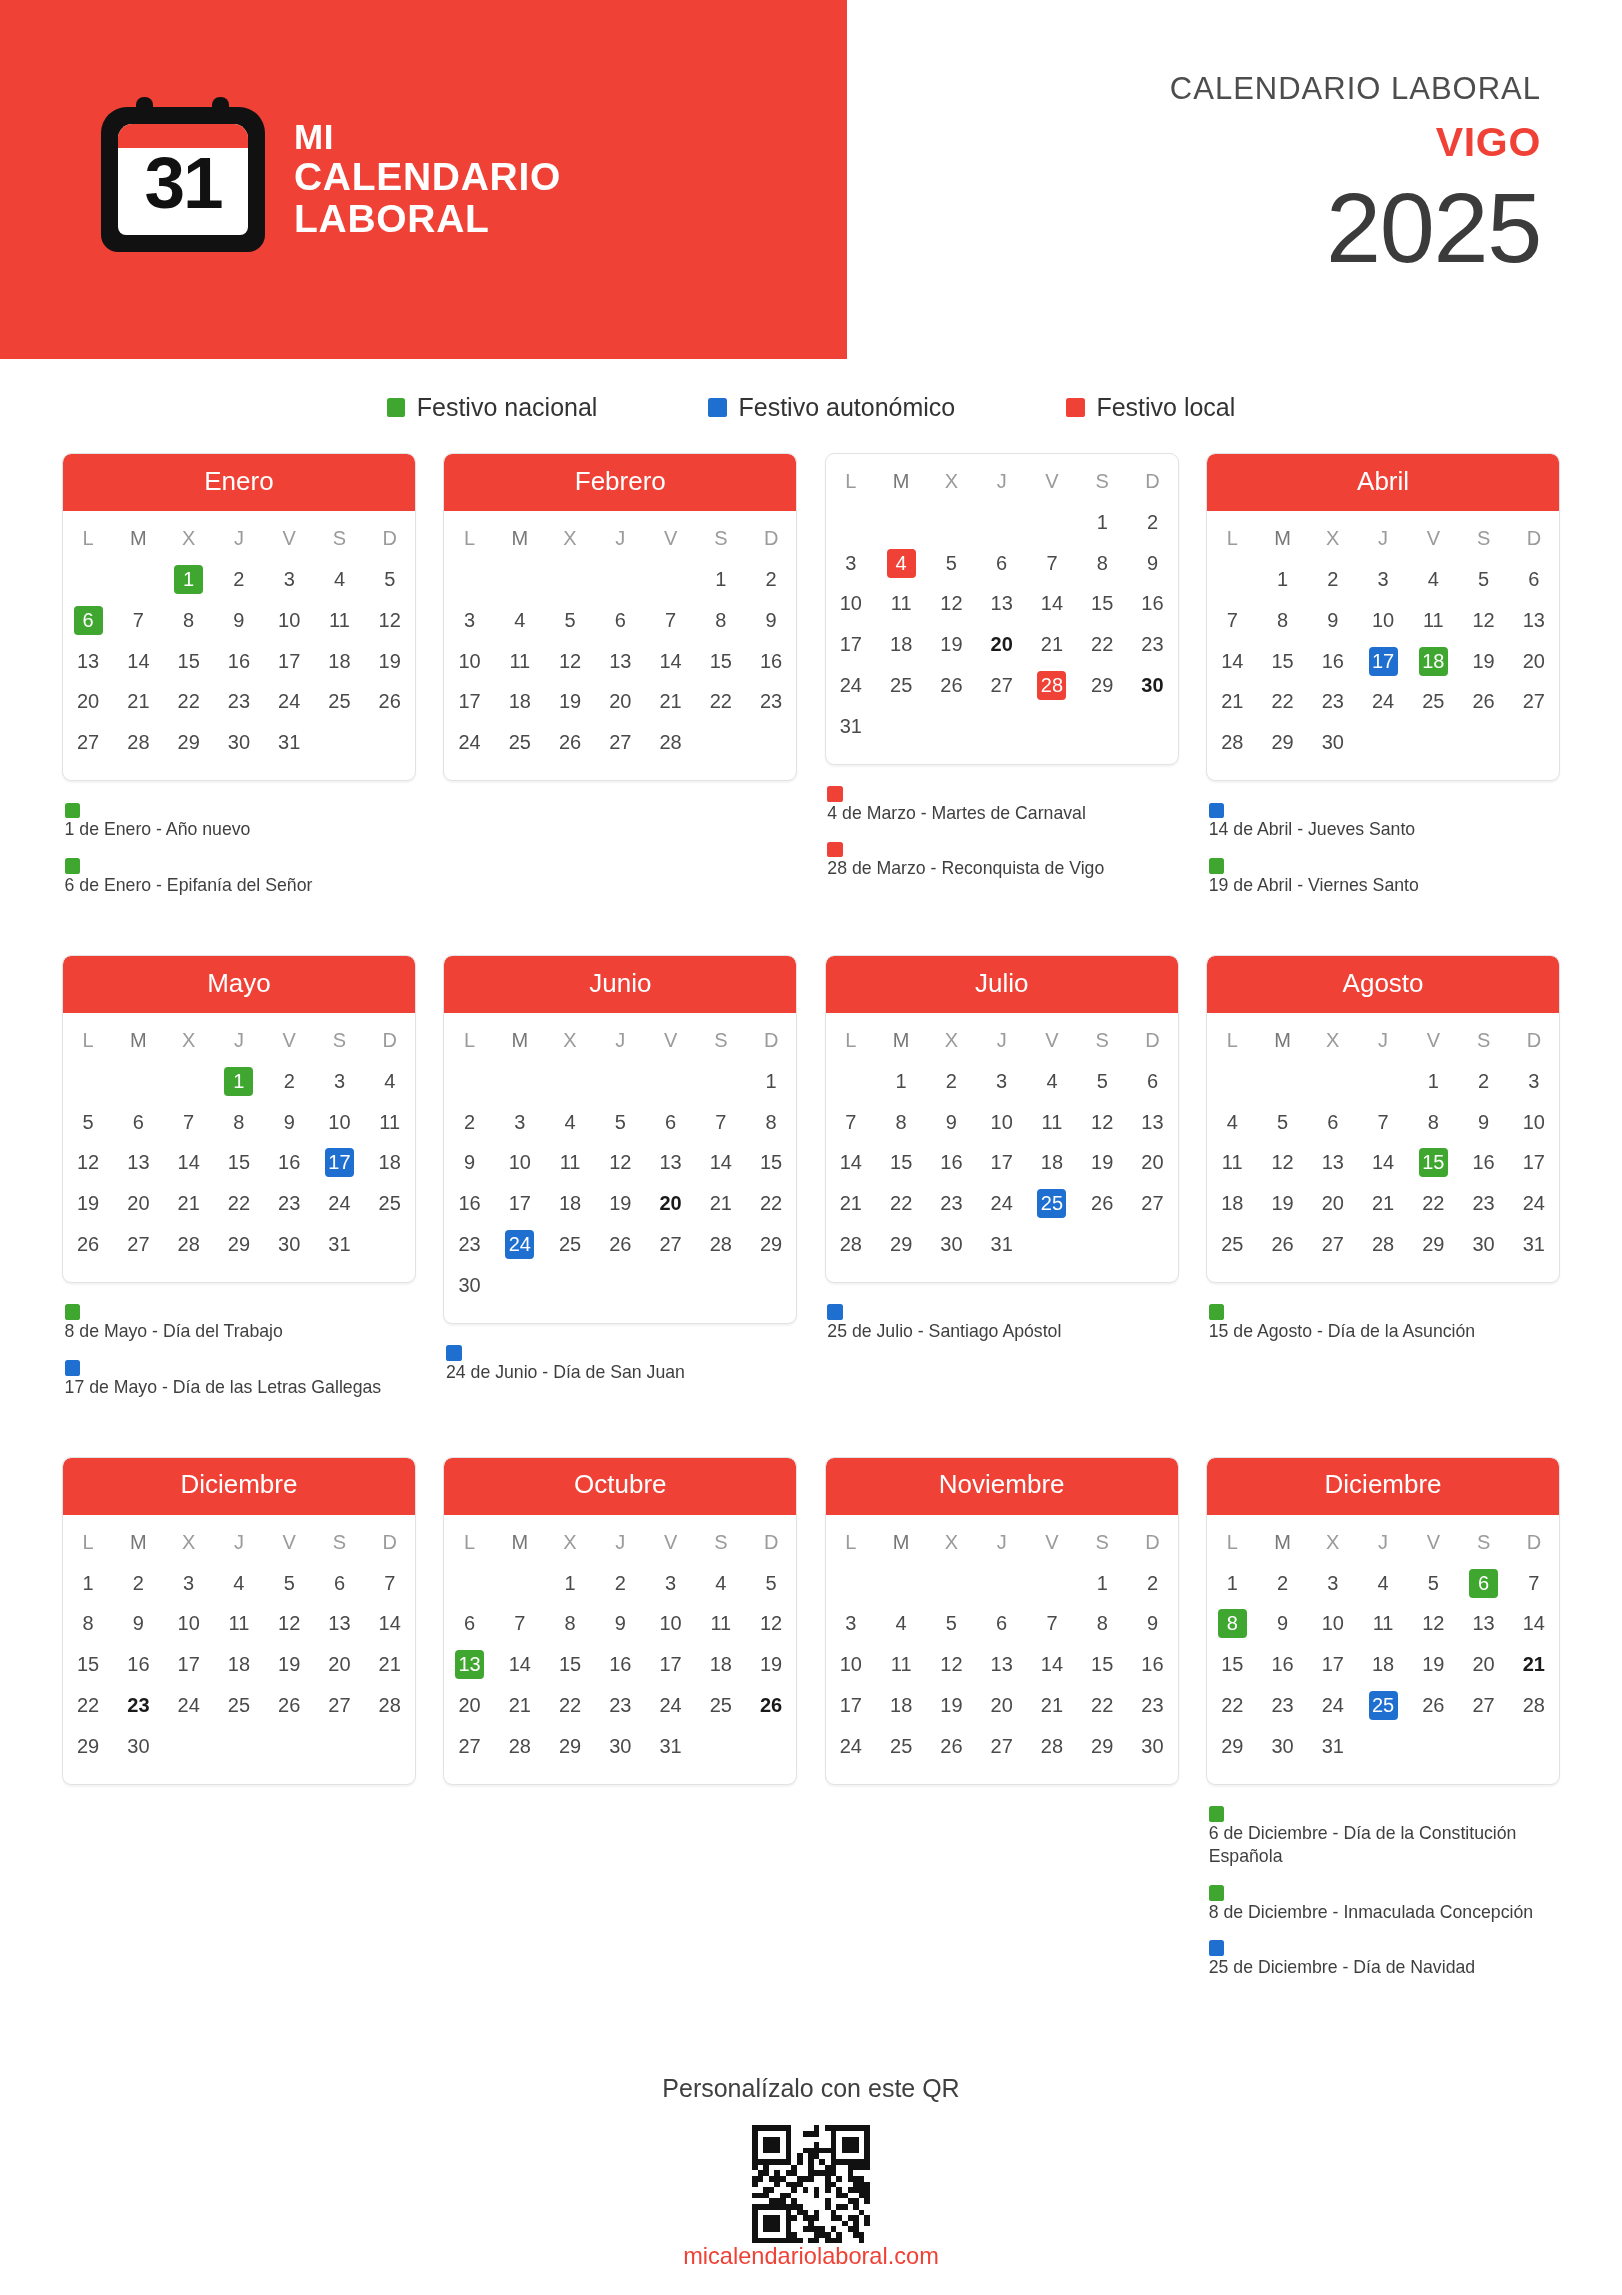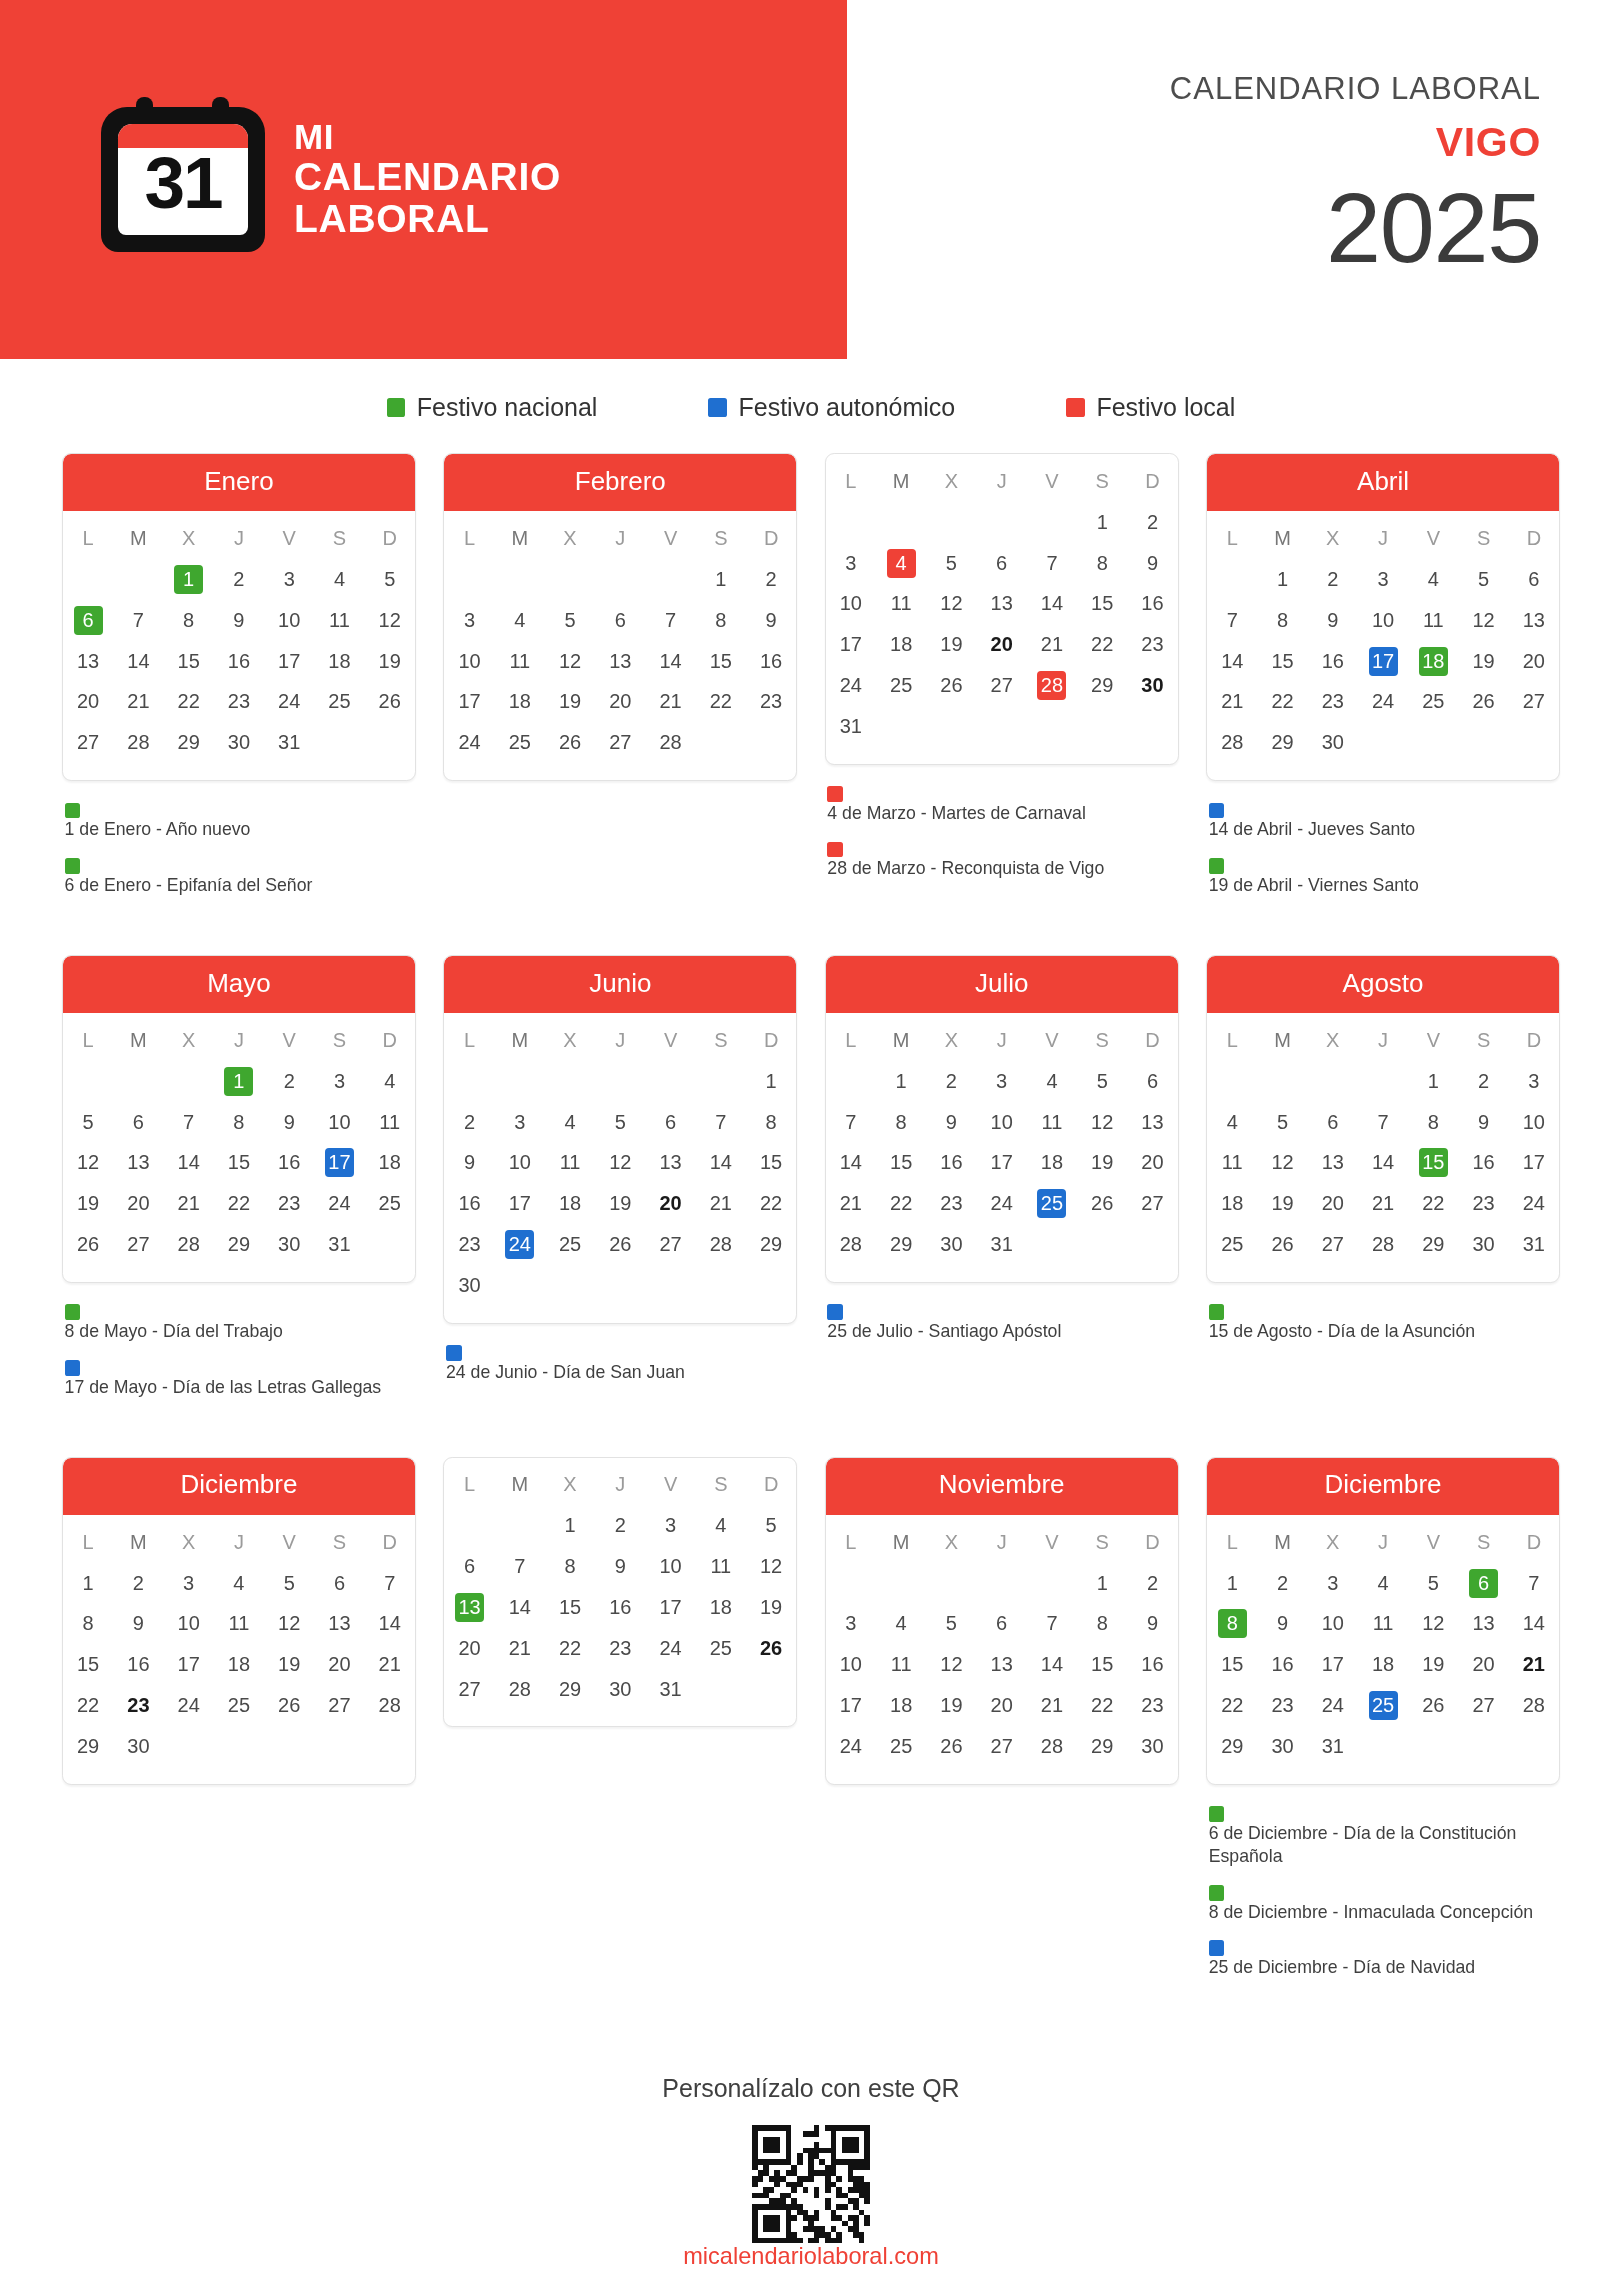--- a/index.html
+++ b/index.html
@@ -960,20 +960,21 @@
                 <td>&nbsp;</td>
               </tr>
             </tbody>
           </table>
         </div>
         <div class="notes"></div>
         <div class="row-spacer"></div>
       </div>
       <div class="month-cell">
         <div class="month-card">
+          <div class="month-head">Octubre</div>
           <table class="cal">
             <thead>
               <tr>
                 <th>L</th>
                 <th class="wk-md">M</th>
                 <th>X</th>
                 <th>J</th>
                 <th>V</th>
                 <th>S</th>
                 <th>D</th>

